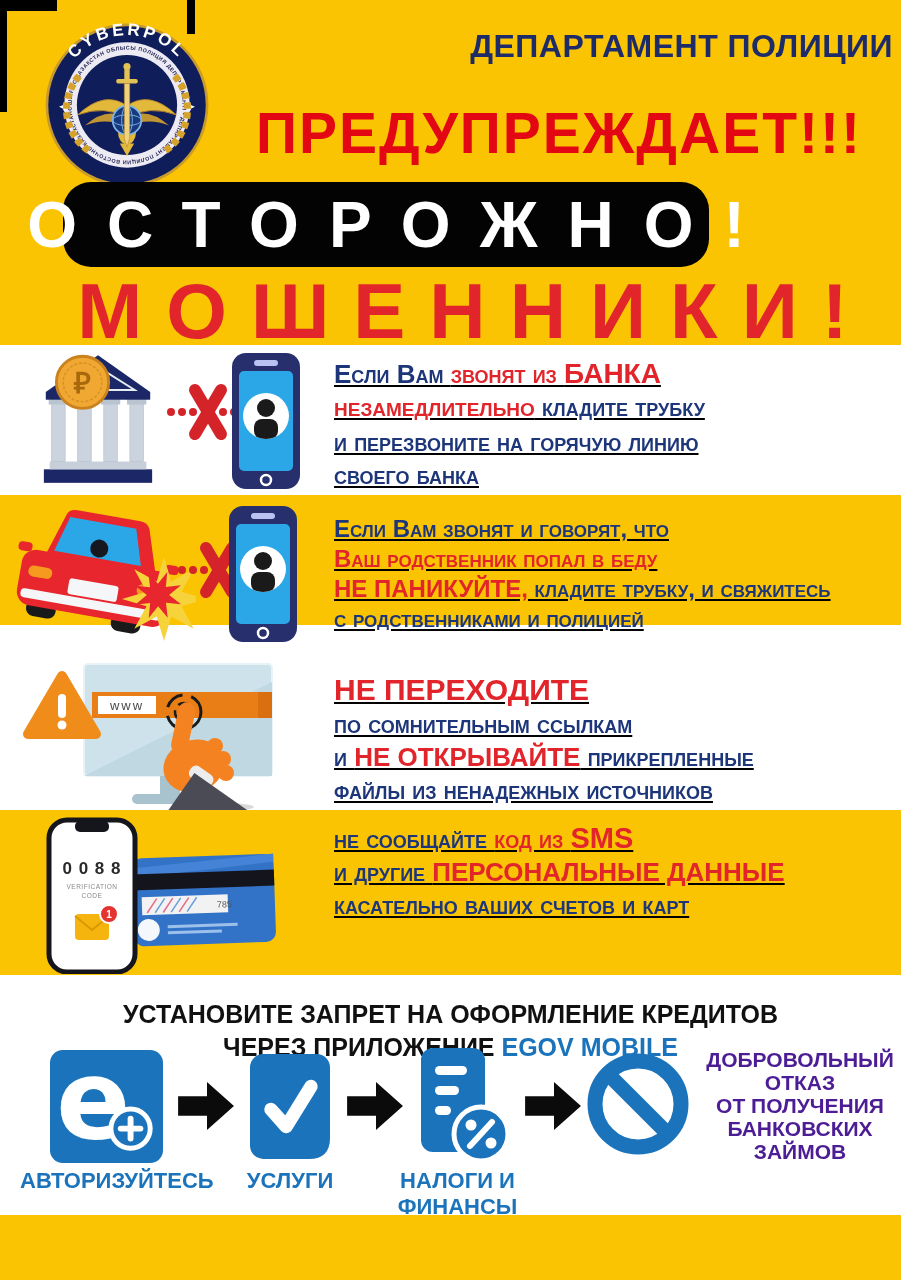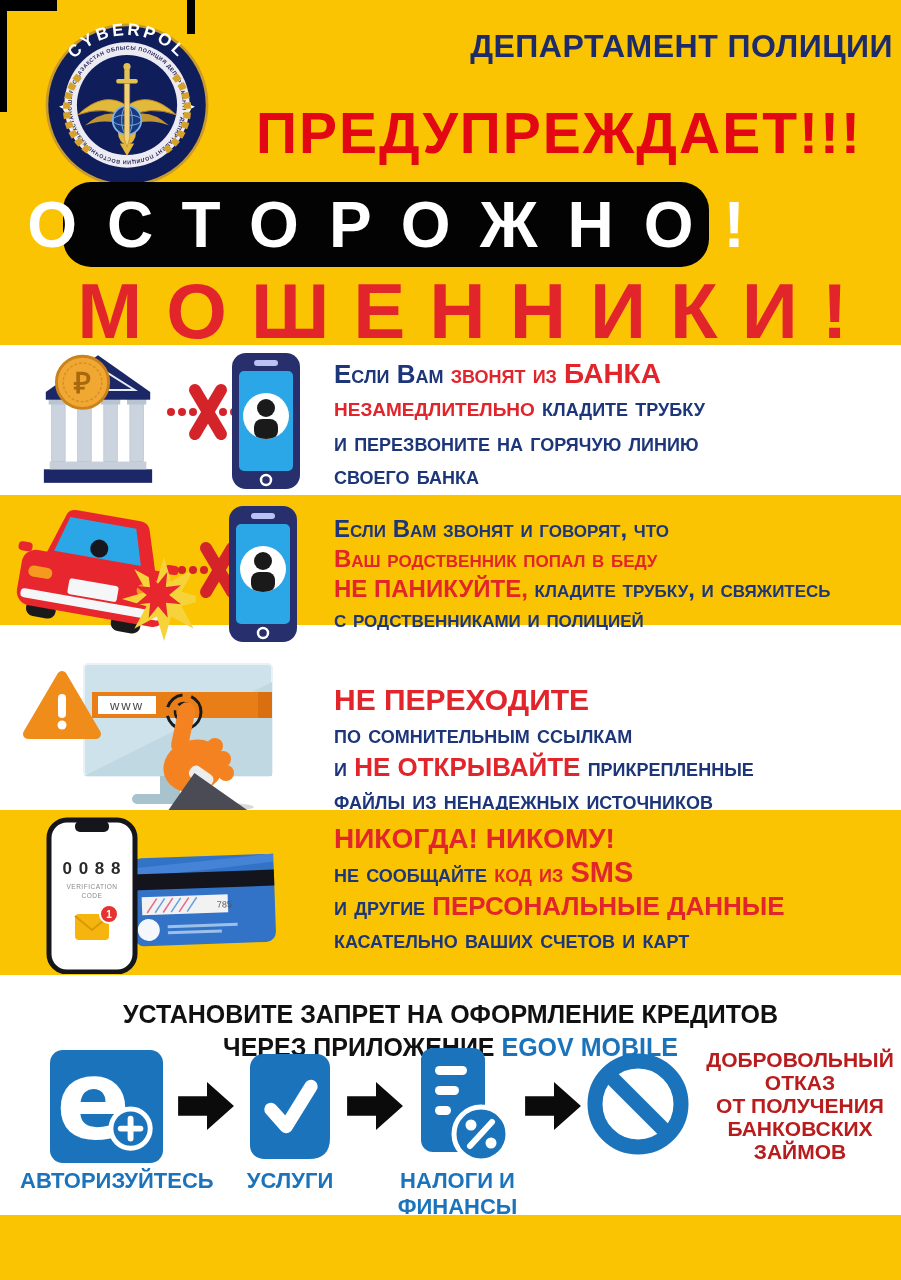--- a/index.html
+++ b/index.html
@@ -20,32 +20,32 @@
         font-weight:bold;font-size:78px;letter-spacing:24px;padding-left:24px;white-space:nowrap;}
   
   .sec{position:absolute;left:0;width:901px;}
   .sec1{top:345px;height:150px;background:#ffffff;}
   .sec2{top:495px;height:130px;background:#FBC402;}
   .sec3{top:658px;height:152px;background:#ffffff;}
   .sec4{top:810px;height:165px;background:#FBC402;}
   .sec5{top:975px;height:240px;background:#ffffff;}
   .footer{top:1215px;height:65px;background:#FBC402;}
   
-  .stext{position:absolute;left:334px;display:flex;flex-direction:column;}
+  .stext{position:absolute;left:334px;display:flex;flex-direction:column;text-decoration:underline;}
   .line{font-weight:bold;font-variant:small-caps;white-space:pre;}
   .seg-blue{color:#1C3679}.seg-red{color:#E2242B}.seg-black{color:#111111}.seg-egov{color:#1B74BB}
   .t1 .line{font-size:26px;line-height:33px;}
   .t2 .line{font-size:24px;line-height:30px;}
   .t3 .line{font-size:26px;line-height:33px;}
   .t4 .line{font-size:26px;line-height:33px;}
   
   .egov-title{position:absolute;left:0;width:901px;text-align:center;font-weight:bold;font-size:25px;}
   .step-label{position:absolute;text-align:center;color:#1B74BB;font-weight:bold;font-size:22px;}
   .result{position:absolute;left:702px;top:1048px;width:196px;text-align:center;
-          color:#b91c1c;font-weight:bold;font-size:21px;line-height:23px;}
+          color:#4c1d95;font-weight:bold;font-size:21px;line-height:23px;}
   
   .artifact{position:absolute;background:#000;}
 </style>
 </head>
 <body>
 
 <div class="poster">
 
   <div class="header">
 
@@ -238,21 +238,21 @@
         <circle cx="204" cy="111" r="8" fill="#F58220"></circle>
         <rect x="166" y="108" width="26" height="14" rx="6" fill="#EDEDED" transform="rotate(35 180 115)"></rect>
         <rect x="162" y="116" width="104" height="62" fill="#4A4B55" transform="rotate(35 175 130)"></rect>
       </g>
       <g>
         <path d="M 40,14 L 74,72 L 6,72 Z" fill="#EF8C1A" stroke="#EF8C1A" stroke-width="10" stroke-linejoin="round"></path>
         <rect x="36" y="32" width="8" height="24" rx="4" fill="#FFFFFF"></rect>
         <circle cx="40" cy="63" r="4.5" fill="#FFFFFF"></circle>
       </g>
     </svg>
-    <div class="stext t3" style="top:25px">
+    <div class="stext t3" style="top:15px">
       <div class="line"><span class="seg-red" style="font-size: 30px;">НЕ ПЕРЕХОДИТЕ</span></div>
       <div class="line"><span class="seg-blue">по сомнительным ссылкам</span></div>
       <div class="line"><span class="seg-blue">и </span><span class="seg-red">НЕ ОТКРЫВАЙТЕ</span><span class="seg-blue"> прикрепленные</span></div>
       <div class="line"><span class="seg-blue">файлы из ненадежных источников</span></div>
     </div>
   </div>
 
   <div class="sec sec4">
     <svg class="abs" style="left:45px;top:6px;width:235px;height:158px" viewBox="0 0 235 158">
       <g transform="rotate(-2 160 90)">
@@ -281,21 +281,20 @@
         <text x="47" y="82" text-anchor="middle" font-size="6.5" fill="#8A8A8A" letter-spacing="0.5">CODE</text>
         <g>
           <rect x="30" y="98" width="34" height="26" rx="4" fill="#F6B40E"></rect>
           <path d="M 30,100 L 47,114 L 64,100" stroke="#D89A00" stroke-width="2" fill="none"></path>
           <circle cx="64" cy="98" r="9" fill="#E5332F" stroke="#FFFFFF" stroke-width="2"></circle>
           <text x="64" y="101.5" text-anchor="middle" font-size="10" font-weight="bold" fill="#FFFFFF">1</text>
         </g>
       </g>
     </svg>
     <div class="stext t4" style="top:12px">
-      <div class="line"><span class="seg-red" style="font-size: 28px;">НИКОГДА! НИКОМУ!</span></div>
       <div class="line"><span class="seg-blue">не сообщайте </span><span class="seg-red">код из </span><span class="seg-red" style="font-size: 29px;">SMS</span></div>
       <div class="line"><span class="seg-blue">и другие </span><span class="seg-red">ПЕРСОНАЛЬНЫЕ ДАННЫЕ</span></div>
       <div class="line"><span class="seg-blue">касательно ваших счетов и карт</span></div>
     </div>
   </div>
 
   <div class="sec sec5"></div>
   <div class="egov-title" style="top:1000px"><span class="seg-black">УСТАНОВИТЕ ЗАПРЕТ НА ОФОРМЛЕНИЕ КРЕДИТОВ</span></div>
   <div class="egov-title" style="top:1033px"><span class="seg-black">ЧЕРЕЗ ПРИЛОЖЕНИЕ </span><span class="seg-egov">EGOV MOBILE</span></div>
 

